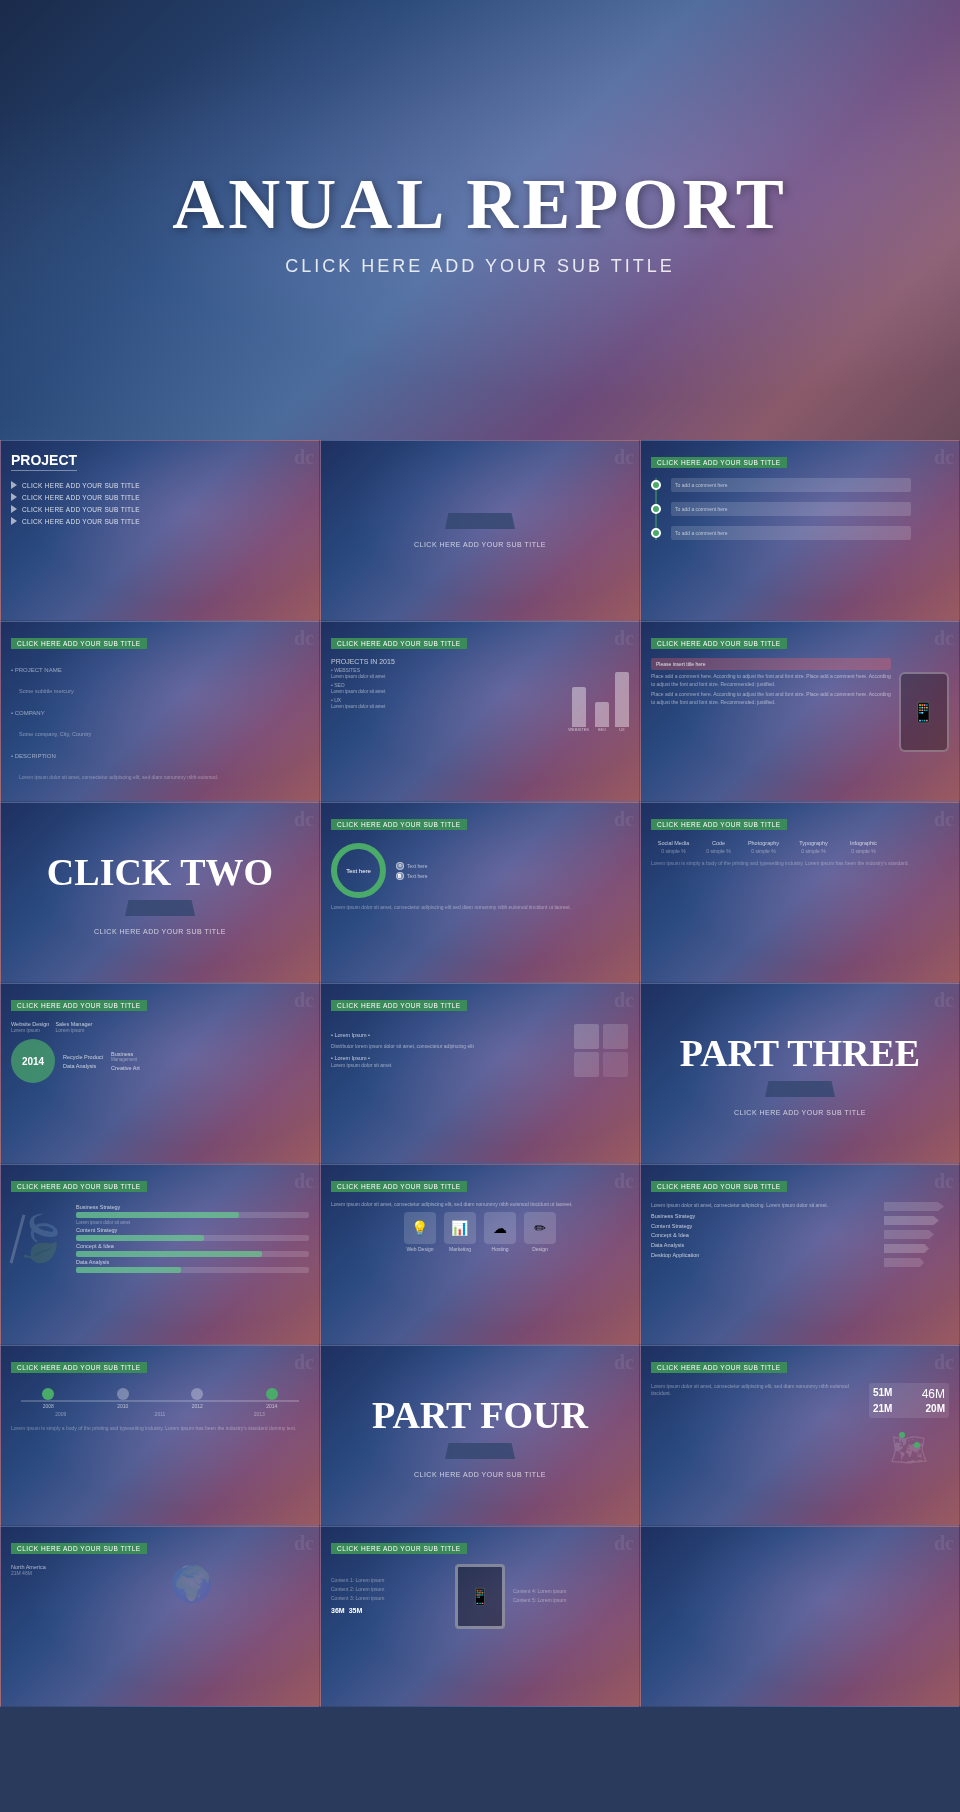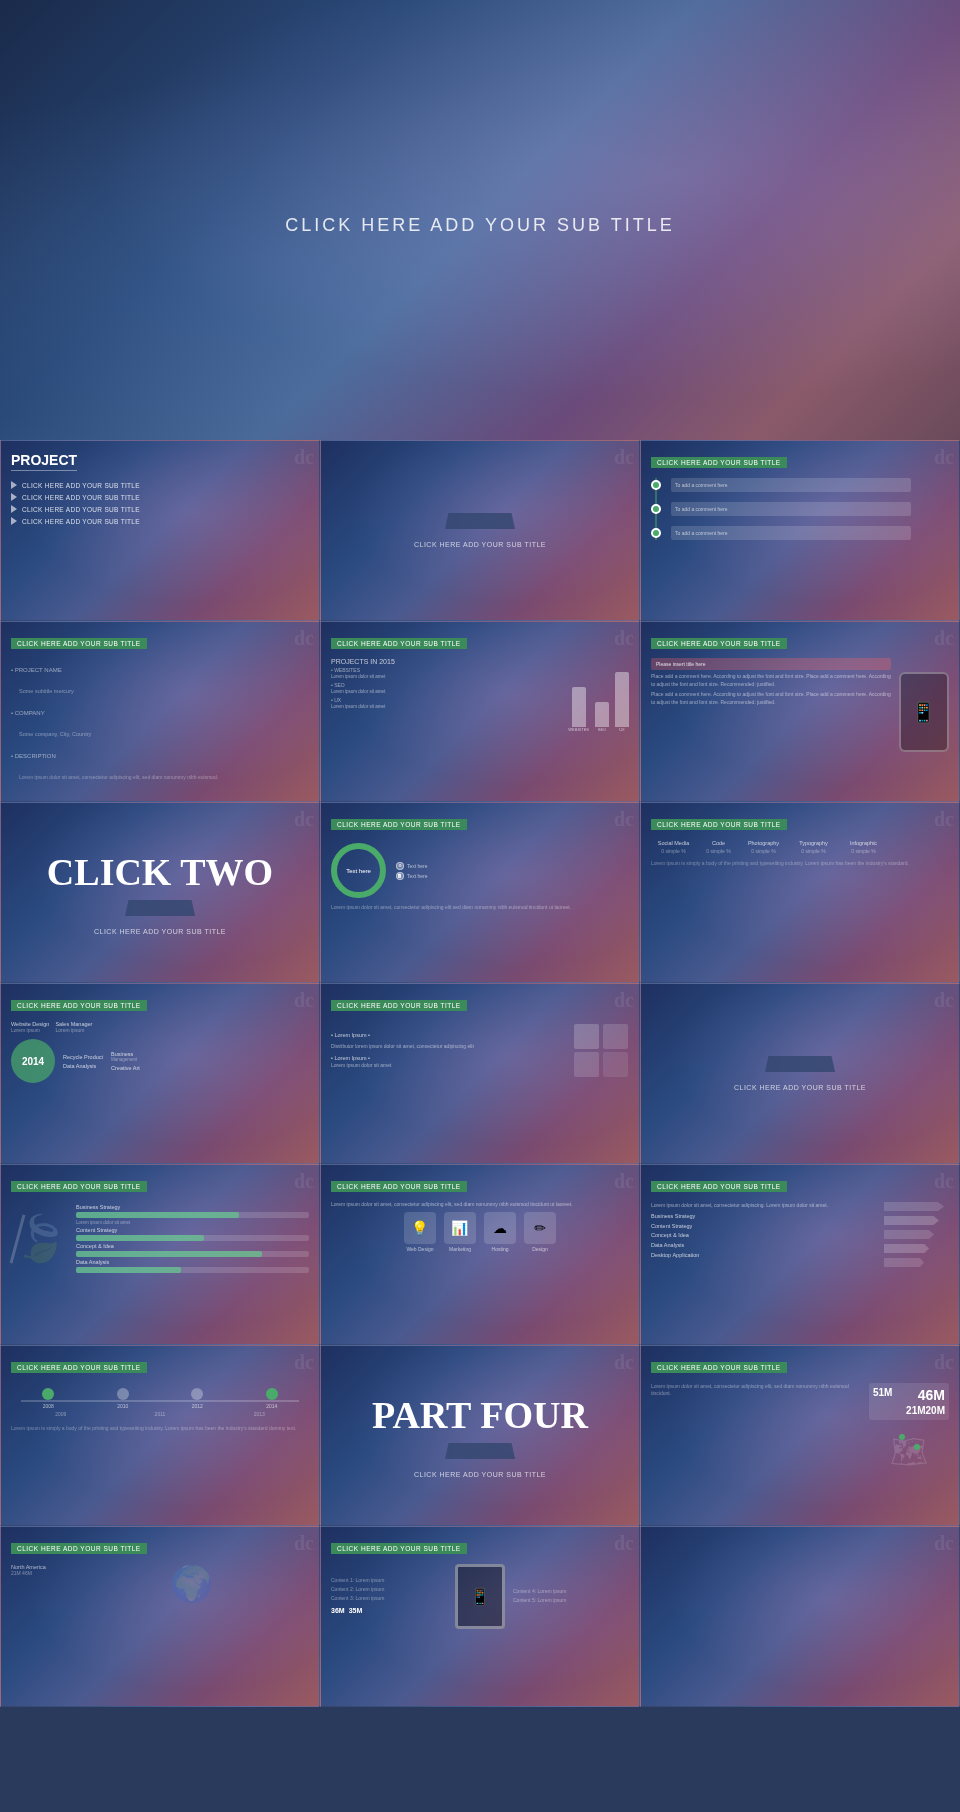--- a/index.html
+++ b/index.html
@@ -209,20 +209,21 @@
       color: rgba(255,255,255,0.08);
       font-weight: bold;
       z-index: 1;
       font-family: serif;
     }
   </style>
 </head>
 <body>
 
 <div class="hero">
+  <h1 class="hero-title">ANUAL REPORT</h1>
   <p class="hero-subtitle">CLICK HERE ADD YOUR SUB TITLE</p>
 </div>
 
 <div class="slide-grid">
 
   <div class="slide">
     <div class="slide-inner contents-slide">
       <div class="watermark">dc</div>
       <div class="contents-label">PROJECT</div>
       <div class="contents-item">
@@ -453,20 +454,21 @@
           <div style="width:25px;height:25px;background:rgba(255,255,255,0.15);border-radius:2px;"></div>
           <div style="width:25px;height:25px;background:rgba(255,255,255,0.1);border-radius:2px;"></div>
         </div>
       </div>
     </div>
   </div>
 
   <div class="slide">
     <div class="slide-inner slide-center">
       <div class="watermark">dc</div>
+      <div class="part-header">PART THREE</div>
       <div style="width:70px;height:16px;background:rgba(50,70,110,0.8);clip-path:polygon(5% 0,95% 0,100% 100%,0 100%);margin-bottom:8px;"></div>
       <span class="slide-subtitle-small">CLICK HERE ADD YOUR SUB TITLE</span>
     </div>
   </div>
 
   <div class="slide">
     <div class="slide-inner">
       <div class="watermark">dc</div>
       <div class="green-tag">CLICK HERE ADD YOUR SUB TITLE</div>
       <div style="display:flex;align-items:center;gap:5px;margin-top:5px;">
@@ -605,23 +607,23 @@
       <div class="watermark">dc</div>
       <div class="green-tag">CLICK HERE ADD YOUR SUB TITLE</div>
       <div style="display:flex;gap:14px;margin-top:5px;">
         <div style="flex:1;font-size:5px;color:rgba(255,255,255,0.4);line-height:1.4;">
           Lorem ipsum dolor sit amet, consectetur adipiscing elit, sed diam nonummy nibh euismod tincidunt.
         </div>
         <div style="width:80px;">
           <div style="background:rgba(255,255,255,0.1);border-radius:3px;padding:4px;font-size:5px;color:rgba(255,255,255,0.5);">
             <div style="display:flex;justify-content:space-between;margin-bottom:2px;">
               <span style="font-size:10px;font-weight:bold;color:white;">51M</span>
-              <span style="font-size:14px;font-weight:bold;color:white;">46M</span>
+              <span style="font-size:12px;font-weight:normal;color:white;">46M</span>
             </div>
-            <div style="display:flex;justify-content:flex-end;">
+            <div style="display:flex;justify-content:space-between;">
               <span style="font-size:10px;font-weight:bold;color:white;">21M</span>
               <span style="font-size:10px;font-weight:bold;color:white;">20M</span>
             </div>
           </div>
           <div style="width:100%;height:55px;margin-top:4px;display:flex;align-items:center;justify-content:center;position:relative;">
             <div style="font-size:30px;color:rgba(255,255,255,0.15);">🗺</div>
             <div style="position:absolute;top:10px;left:30px;width:6px;height:6px;background:#4aaa6a;border-radius:50%;"></div>
             <div style="position:absolute;top:20px;left:45px;width:6px;height:6px;background:#4aaa6a;border-radius:50%;"></div>
           </div>
         </div>

